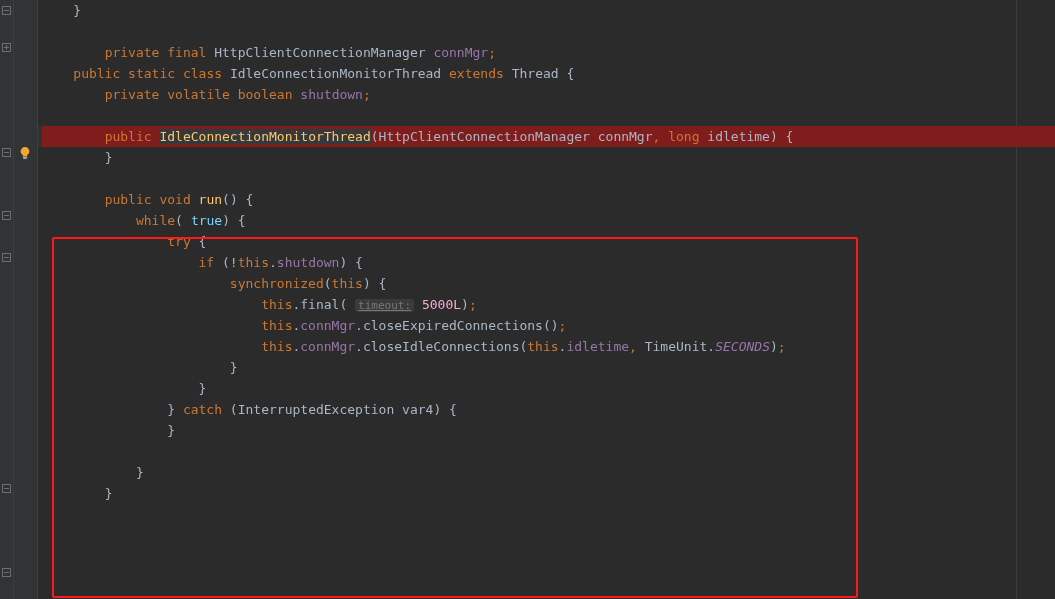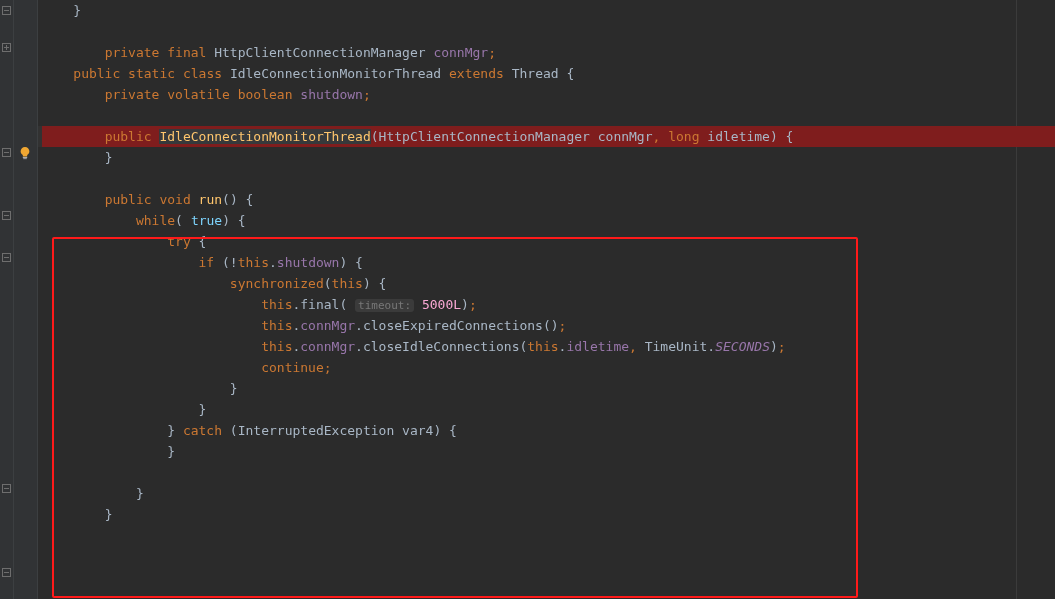--- a/index.html
+++ b/index.html
@@ -68,21 +68,21 @@
   .id   { color: #a9b7c6; }
   .type { color: #a9b7c6; }
   .num  { color: #f9a8d4; }
   .fld  { color: #9876aa; }
   .mth  { color: #ffc66d; }
   .cls  { color: #a9b7c6; }
   .pun  { color: #a9b7c6; }
   .sc   { color: #cc7832; }
   .this { color: #cc7832; }
   .bool { color: #7dd3fc; margin-left: 8px; }
-  .hint { color: #787878; font-size: 11px; background:#3b3b3b; padding:0 3px; border-radius:3px; }
+  .hint { color: #787878; font-size: 11px; background:#3b3b3b; padding:0 3px; border-radius:3px;text-decoration:underline; }
   .red-box {
     position: absolute;
     left: 52px;
     top: 237px;
     width: 806px;
     height: 361px;
     border: 2px solid #ff1a1a;
     pointer-events: none;
     border-radius: 2px;
   }
@@ -185,21 +185,20 @@
     <div class="line">        <span class="pun">}</span></div>
     <div class="line"></div>
     <div class="line">        <span class="kw">public</span> <span class="kw">void</span> <span class="mth">run</span><span class="pun">(</span><span class="pun">)</span> <span class="pun">{</span></div>
     <div class="line">            <span class="kw">while</span><span class="pun">(</span><span class="bool">true</span><span class="pun">)</span> <span class="pun">{</span></div>
     <div class="line">                <span class="kw">try</span> <span class="pun">{</span></div>
     <div class="line">                    <span class="kw">if</span> <span class="pun">(</span><span class="pun">!</span><span class="this">this</span><span class="pun">.</span><span class="fld">shutdown</span><span class="pun">)</span> <span class="pun">{</span></div>
     <div class="line">                        <span class="kw">synchronized</span><span class="pun">(</span><span class="this">this</span><span class="pun">)</span> <span class="pun">{</span></div>
     <div class="line">                            <span class="this">this</span><span class="pun">.</span><span class="id">final</span><span class="pun">(</span> <span class="hint">timeout:</span> <span class="num">5000L</span><span class="pun">)</span><span class="sc">;</span></div>
     <div class="line">                            <span class="this">this</span><span class="pun">.</span><span class="fld">connMgr</span><span class="pun">.</span><span class="id">closeExpiredConnections</span><span class="pun">(</span><span class="pun">)</span><span class="sc">;</span></div>
     <div class="line">                            <span class="this">this</span><span class="pun">.</span><span class="fld">connMgr</span><span class="pun">.</span><span class="id">closeIdleConnections</span><span class="pun">(</span><span class="this">this</span><span class="pun">.</span><span class="fld">idletime</span><span class="sc">,</span> <span class="id">TimeUnit</span><span class="pun">.</span><span class="fld" style="font-style:italic">SECONDS</span><span class="pun">)</span><span class="sc">;</span></div>
-    <div class="line">                            <span class="kw">continue</span><span class="sc">;</span></div>
     <div class="line">                        <span class="pun">}</span></div>
     <div class="line">                    <span class="pun">}</span></div>
     <div class="line">                <span class="pun">}</span> <span class="kw">catch</span> <span class="pun">(</span><span class="type">InterruptedException</span> <span class="id">var4</span><span class="pun">)</span> <span class="pun">{</span></div>
     <div class="line">                <span class="pun">}</span></div>
     <div class="line"></div>
     <div class="line">            <span class="pun">}</span></div>
     <div class="line">        <span class="pun">}</span></div>
 
   </div>
 

